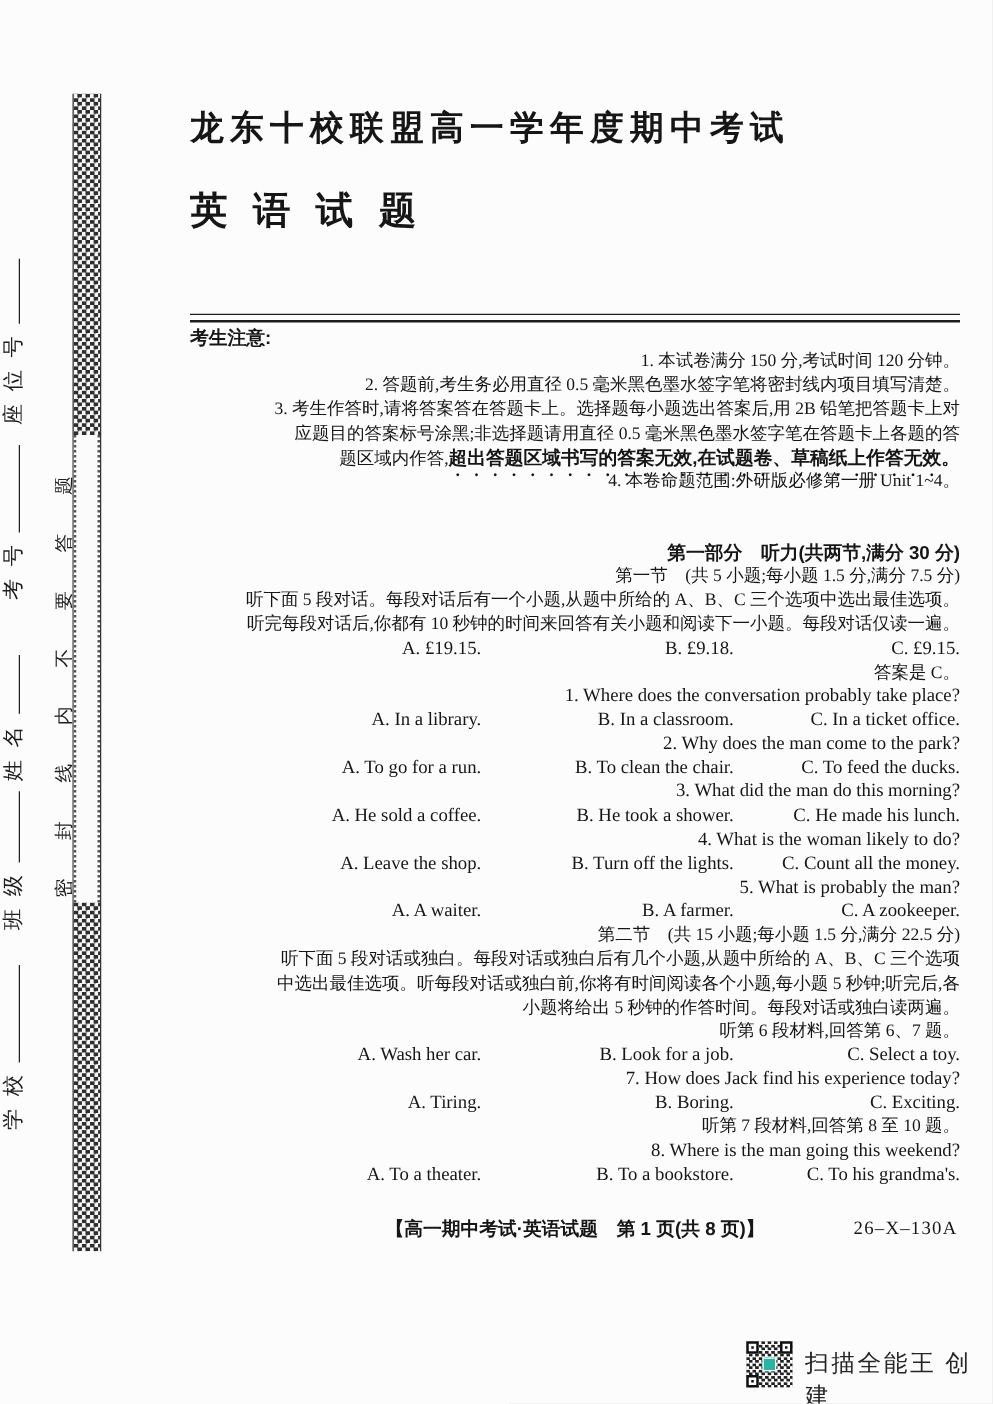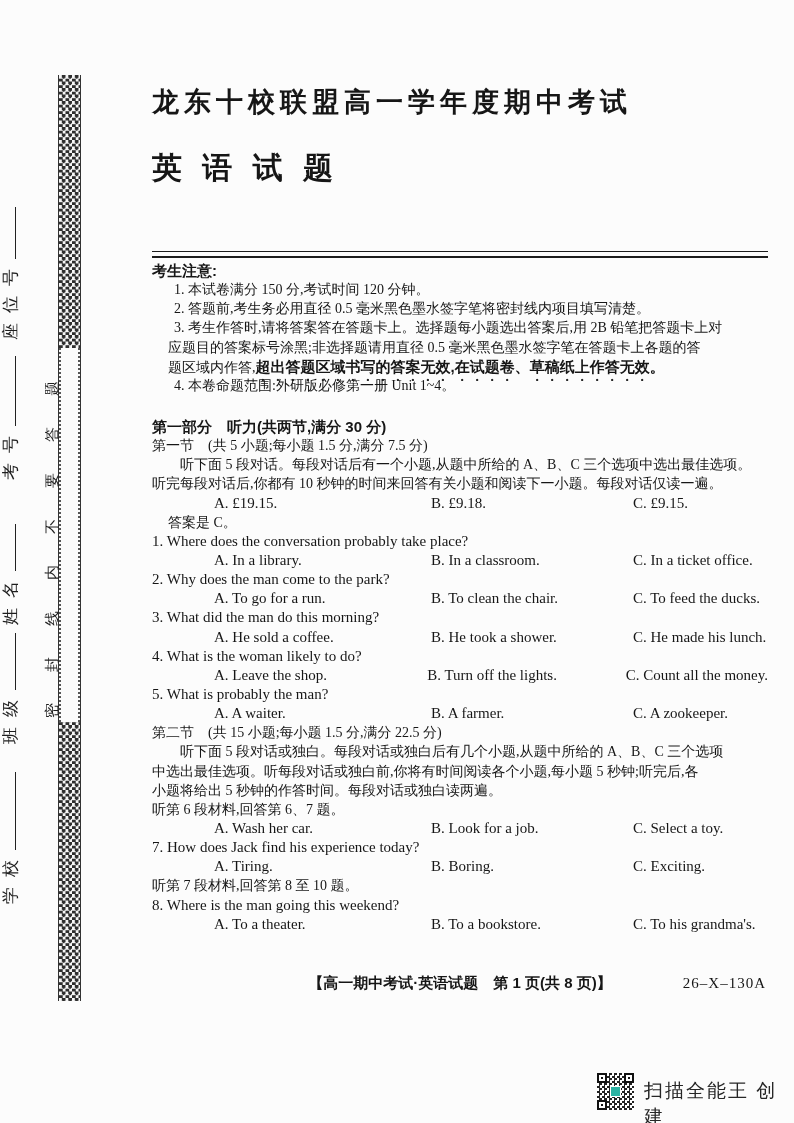--- a/index.html
+++ b/index.html
@@ -9,41 +9,41 @@
 
   
   .exam-title{position:absolute;top:84px;left:152px;width:616px;
               font-size:27px;letter-spacing:5px;}
   .subject-title{position:absolute;top:148px;left:152px;width:616px;text-align:left;
               font-size:30px;letter-spacing:6px;}
   .head-rule{position:absolute;top:251px;left:152px;width:616px;height:4px;
               border-top:1.5px solid #1c1c1c;border-bottom:2.5px solid #1c1c1c;}
 
   
-  .row{height:19.15px;line-height:19.15px;white-space:nowrap;}
+  .row{height:19.15px;line-height:19.15px;white-space:nowrap;text-align:right;}
   .cn{font-size:14px;}
   .en{font-size:15px;}
   .ind{text-indent:28px;}
   .ans{padding-left:16px;}
   .opts{display:flex;padding-left:16px;font-size:15px;}
-  .opt-a{width:217px;margin-left:46px;}
+  .opt-a{width:217px;}
   .opt-b{width:202px;}
   .opt-c{flex:1;}
 
   
   .notice{position:absolute;top:261px;left:152px;width:616px;}
   .notice-head{font-size:15px;height:19.15px;line-height:19.15px;}
   .nl1{padding-left:22px;}
   .nl2{padding-left:16px;}
   .dots{font-size:15px;
         -webkit-text-emphasis:filled dot;-webkit-text-emphasis-position:under left;
         text-emphasis:filled dot;text-emphasis-position:under left;}
 
   
-  .listening{position:absolute;top:417px;left:152px;width:616px;}
+  .listening{position:absolute;top:433px;left:152px;width:616px;}
   .part-head{font-size:15px;}
 
   
   .footer-center{position:absolute;top:974px;left:152px;width:616px;text-align:center;font-size:15px;}
   .footer-code{position:absolute;top:975px;right:28px;font-size:15px;letter-spacing:1px;}
 
   
   .seal-strip{position:absolute;left:58px;top:75px;width:23px;height:926px;box-sizing:border-box;
               border-left:1.5px solid #333;border-right:1.5px solid #333;
               background:repeating-conic-gradient(#2e2e2e 0% 25%,#f6f6f6 0% 50%);

